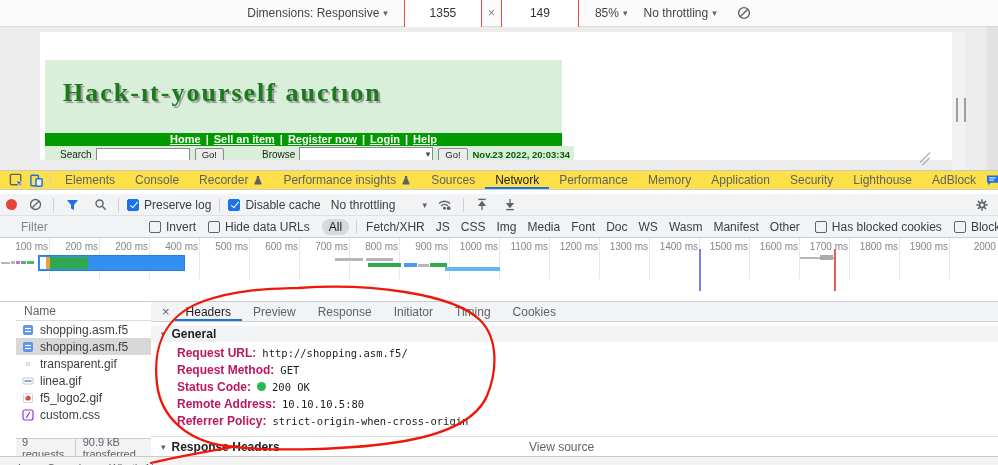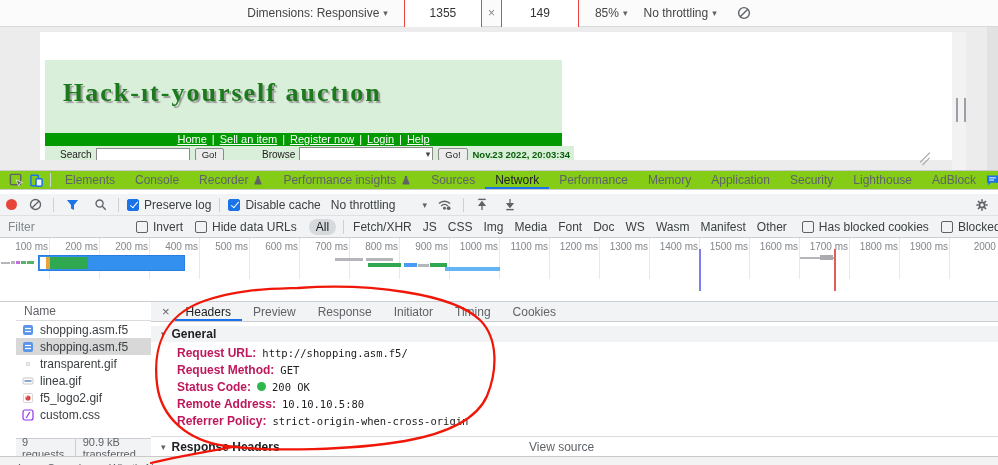--- a/index.html
+++ b/index.html
@@ -17,62 +17,62 @@
              text-align:center;font:12px "Liberation Sans",sans-serif;color:#333;background:#fff;padding:12px;}
   .chev{font-size:9px;color:#5f6368;margin-left:4px;}
   
   #stage{left:0;top:27px;width:998px;height:143px;background:#ececec;}
   #viewport{position:absolute;left:40px;top:5px;width:912px;height:128px;background:#fff;overflow:hidden;}
   #banner{position:absolute;left:5px;top:28px;width:517px;height:73px;background:#d9efd9;}
   #page-title{position:absolute;left:18px;top:18px;width:490px;
       font-family:Liberation Serif, serif;font-weight:bold;font-size:26px;
       color:#1b7a1b;letter-spacing:2px;text-shadow:2px 2px 1px #9a9a9a;white-space:nowrap;}
   #pnav{position:absolute;left:5px;top:101px;width:517px;height:15px;background:#019a01;
-        text-align:center;font-size:11px;font-weight:normal;color:#fff;line-height:13px;white-space:nowrap;}
+        text-align:center;font-size:11px;font-weight:bold;color:#fff;line-height:13px;white-space:nowrap;}
   #pnav a{color:#fff;text-decoration:underline;cursor:pointer;}
   #pnav .bar{text-decoration:none;padding:0 5px;}
   #searchrow{position:absolute;left:5px;top:114px;width:517px;height:16px;background:#d9efd9;
              display:flex;align-items:center;font-size:10px;color:#222;padding-left:12px;}
   .pg-input{width:88px;height:11px;border:1px solid #8a8a8a;background:#fff;margin-left:4px;font-size:9px;padding:0 2px;}
   .pg-btn{height:13px;background:#ececec;border:1px solid #8a8a8a;border-radius:2px;
           font-size:9.5px;line-height:11px;padding:0 6px;margin-left:5px;color:#222;}
   .pg-select{width:130px;height:12px;border:1px solid #8a8a8a;background:#fff;margin-left:4px;
              display:flex;align-items:center;justify-content:flex-end;font-size:9px;color:#444;padding-right:2px;}
   #page-date{margin-left:auto;margin-right:4px;font-size:9.5px;font-weight:bold;color:#0a5c0a;}
   #stage-gutter{position:absolute;left:952px;top:5px;width:14px;height:138px;background:#f2f2f2;}
   #v-handle{position:absolute;left:4px;top:66px;width:6px;height:24px;
             border-left:2px solid #9aa0a6;border-right:2px solid #9aa0a6;}
   #corner-resize{position:absolute;left:918px;top:126px;width:14px;height:14px;}
   #corner-resize i{position:absolute;display:block;width:14px;height:1px;background:#9aa0a6;transform:rotate(-45deg);}
   #corner-resize i:nth-child(1){top:4px;left:0;}
   #corner-resize i:nth-child(2){top:8px;left:3px;width:10px;}
   #stage-right{position:absolute;left:987px;top:0;width:11px;height:143px;background:#e2e2e2;}
   
-  #tabbar{left:0;top:170px;width:998px;height:20px;background:#84cc16;border-top:1px solid #c9c9c9;
+  #tabbar{left:0;top:170px;width:998px;height:20px;background:#fde047;border-top:1px solid #c9c9c9;
           border-bottom:1px solid #cacdd1;display:flex;align-items:center;box-sizing:border-box;padding-left:6px;}
   .tbicon{width:20px;height:18px;display:flex;align-items:center;justify-content:center;flex:none;}
   #tabbar .sep{margin:0 4px;}
   .mtab{height:100%;display:flex;align-items:center;padding:0 10px;color:#5f6368;white-space:nowrap;}
   .mtab.active{color:#202124;box-shadow:inset 0 -2px 0 #1a73e8;}
   .mtab .flask{margin-left:5px;display:flex;}
   #tabbar-right{margin-left:auto;display:flex;align-items:center;padding-right:8px;gap:9px;}
   #console-badge{display:flex;align-items:center;gap:4px;color:#202124;}
   
   #nettool{left:0;top:194px;width:998px;height:22px;background:#f1f3f4;border-bottom:1px solid #e0e0e0;
            display:flex;align-items:center;box-sizing:border-box;padding:0 6px;gap:8px;color:#3c4043;}
   #rec-dot{width:11px;height:11px;border-radius:50%;background:#e8443a;flex:none;}
   .cbgrp{display:flex;align-items:center;gap:5px;white-space:nowrap;}
   .cb{width:12px;height:12px;box-sizing:border-box;border:1.5px solid #5f6368;border-radius:2px;flex:none;position:relative;}
   .cb.checked{background:#1a73e8;border-color:#1a73e8;}
   .cb.checked::after{content:"";position:absolute;left:3.5px;top:0.5px;width:3px;height:7px;
                      border:solid #fff;border-width:0 1.8px 1.8px 0;transform:rotate(40deg);}
   #net-gear{margin-left:auto;}
   
   #filterbar{left:0;top:216px;width:998px;height:22px;background:#f1f3f4;border-bottom:1px solid #cacdd1;
-             display:flex;align-items:center;box-sizing:border-box;padding:0 8px;color:#3c4043;}
+             display:flex;align-items:center;box-sizing:border-box;padding:0 21px;color:#3c4043;}
   #filter-input{width:118px;border:none;background:transparent;font:12px "Liberation Sans",sans-serif;
                 color:#202124;outline:none;padding:0;}
   #filter-input::placeholder{color:#80868b;}
   .ftype{margin-right:11px;white-space:nowrap;}
   .pill{background:#d7dadd;border-radius:9px;padding:1px 7px;color:#202124;}
   #filterbar .cbgrp{margin-right:12px;}
   
   #overview{left:0;top:238px;width:998px;height:64px;background:#fff;border-bottom:1px solid #cacdd1;box-sizing:border-box;}
   #gridlines{position:absolute;left:0;top:0;width:998px;height:41px;
      background:repeating-linear-gradient(to right,transparent 0 49px,#e8e8e8 49px 50px);}

